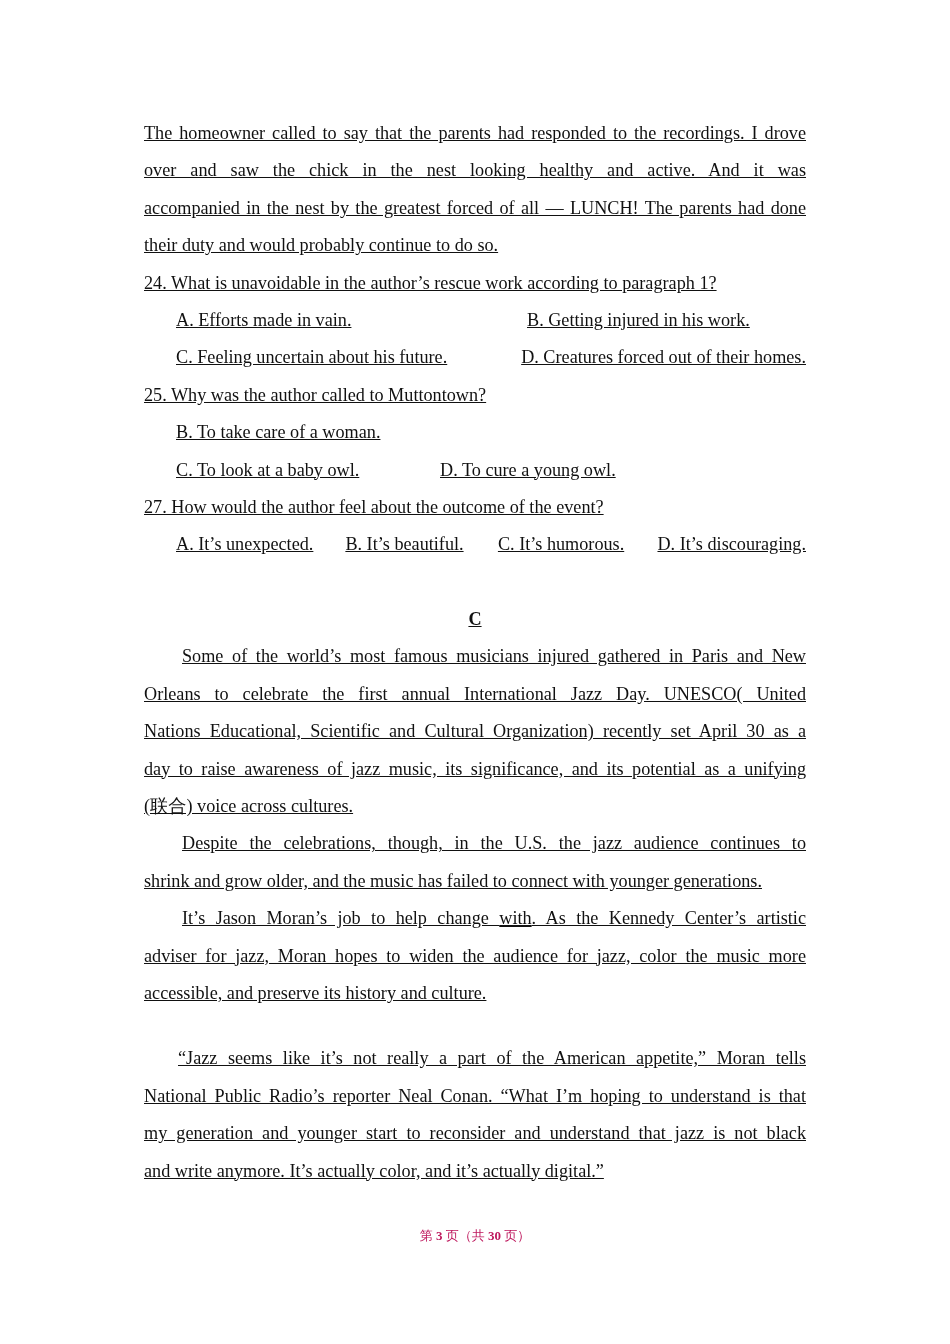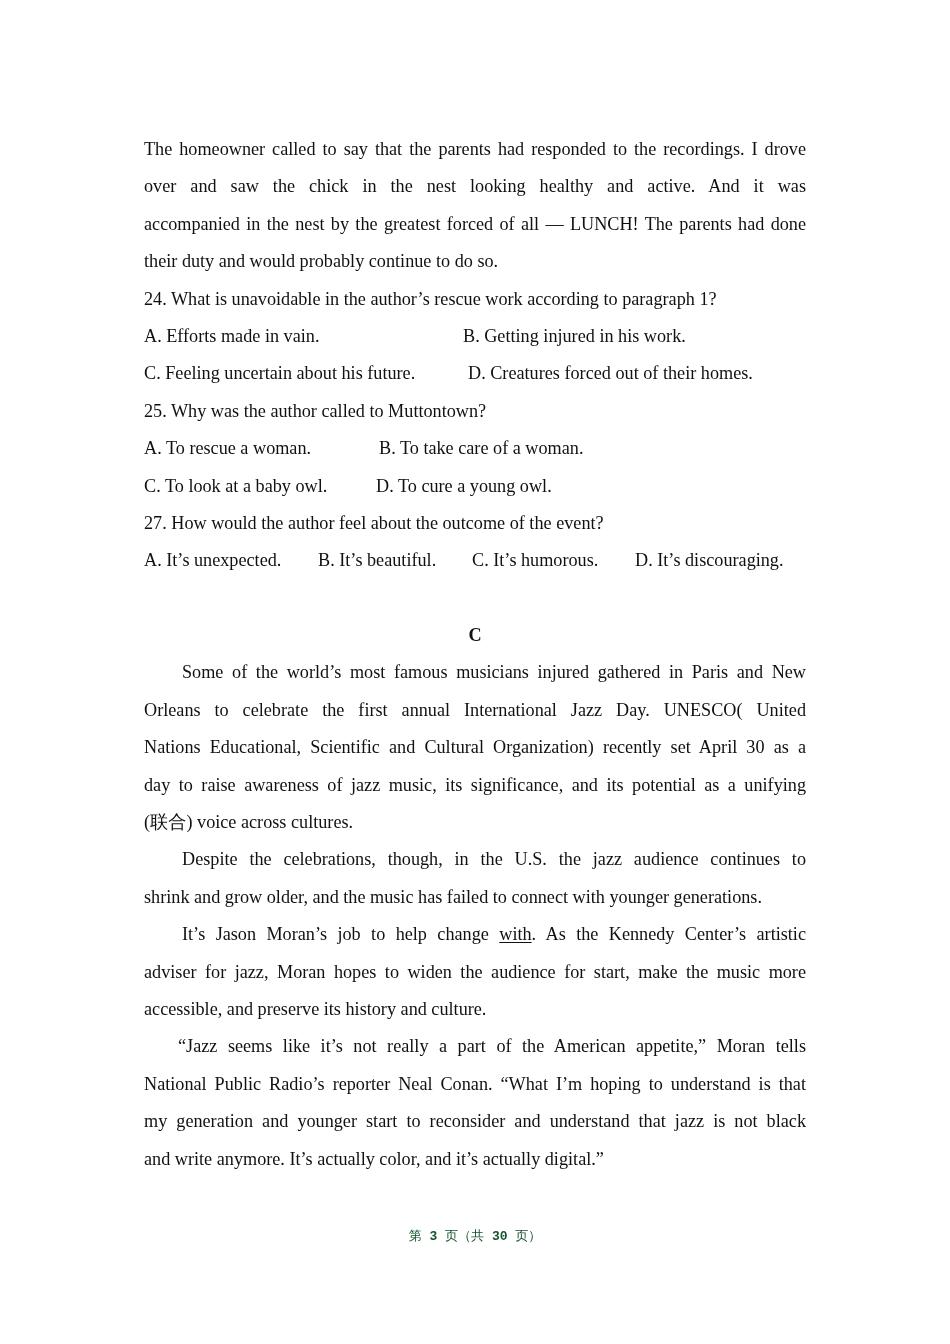--- a/index.html
+++ b/index.html
@@ -11,56 +11,57 @@
       width: 950px;
       height: 1344px;
       position: relative;
       overflow: hidden;
       font-family: "Liberation Serif", "DejaVu Serif", serif;
       color: #111111;
     }
     .page {
       position: absolute;
       left: 144px;
-      top: 131px;
+      top: 115px;
       width: 662px;
+      text-decoration: underline;
     }
     .line {
       font-size: 18.2px;
       line-height: 37.4px;
       height: 37.4px;
       white-space: nowrap;
     }
     .just {
       text-align: justify;
       text-align-last: justify;
       white-space: normal;
     }
     .indent { padding-left: 38px; }
-    .indent-s { padding-left: 34px; }
+    .indent-s { padding-left: 34px; margin-top: 28px; }
     .opts {
       display: flex;
       white-space: nowrap;
     }
-    .opt { display: inline-block; }
+    .opt { display: inline-block; margin-left: 32px; }
     .section-title {
       font-weight: bold;
       text-align: center;
     }
     .spacer { height: 37.4px; }
     u { text-decoration: underline; text-underline-offset: 2px; }
     .footer {
       position: absolute;
       left: 0;
       width: 950px;
       top: 1227px;
       text-align: center;
-      font-family: Liberation Mono, monospace;
+      font-family: Liberation Serif, serif;
       font-size: 13px;
-      color: #14532d;
+      color: #be185d;
     }
     .footer b { font-weight: bold; }
   </style>
 </head>
 <body>
 
 <div class="page">
 
   <div>
     <div class="line just">The homeowner called to say that the parents had responded to the recordings. I drove</div>
@@ -77,21 +78,20 @@
     </div>
     <div class="line opts">
       <span class="opt" style="width:324px">C. Feeling uncertain about his future.</span>
       <span class="opt">D. Creatures forced out of their homes.</span>
     </div>
   </div>
 
   <div>
     <div class="line">25. Why was the author called to Muttontown?</div>
     <div class="line opts">
-      <span class="opt" style="width:235px">A. To rescue a woman.</span>
       <span class="opt">B. To take care of a woman.</span>
     </div>
     <div class="line opts">
       <span class="opt" style="width:232px">C. To look at a baby owl.</span>
       <span class="opt">D. To cure a young owl.</span>
     </div>
   </div>
 
 
   <div>
@@ -116,21 +116,21 @@
     <div class="line">(联合) voice across cultures.</div>
   </div>
 
   <div>
     <div class="line just indent">Despite the celebrations, though, in the U.S. the jazz audience continues to</div>
     <div class="line">shrink and grow older, and the music has failed to connect with younger generations.</div>
   </div>
 
   <div>
     <div class="line just indent"><span>It’s Jason Moran’s job to help change </span><u>with</u><span>. As the Kennedy Center’s artistic</span></div>
-    <div class="line just">adviser for jazz, Moran hopes to widen the audience for start, make the music more</div>
+    <div class="line just">adviser for jazz, Moran hopes to widen the audience for jazz, color the music more</div>
     <div class="line">accessible, and preserve its history and culture.</div>
   </div>
 
   <div>
     <div class="line just indent-s">“Jazz seems like it’s not really a part of the American appetite,” Moran tells</div>
     <div class="line just">National Public Radio’s reporter Neal Conan. “What I’m hoping to understand is that</div>
     <div class="line just">my generation and younger start to reconsider and understand that jazz is not black</div>
     <div class="line">and write anymore. It’s actually color, and it’s actually digital.”</div>
   </div>
 </div>

